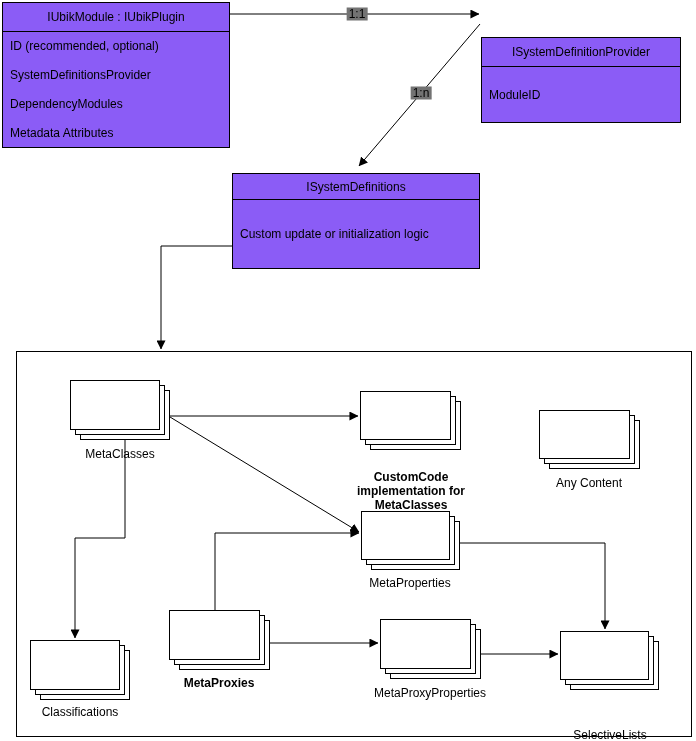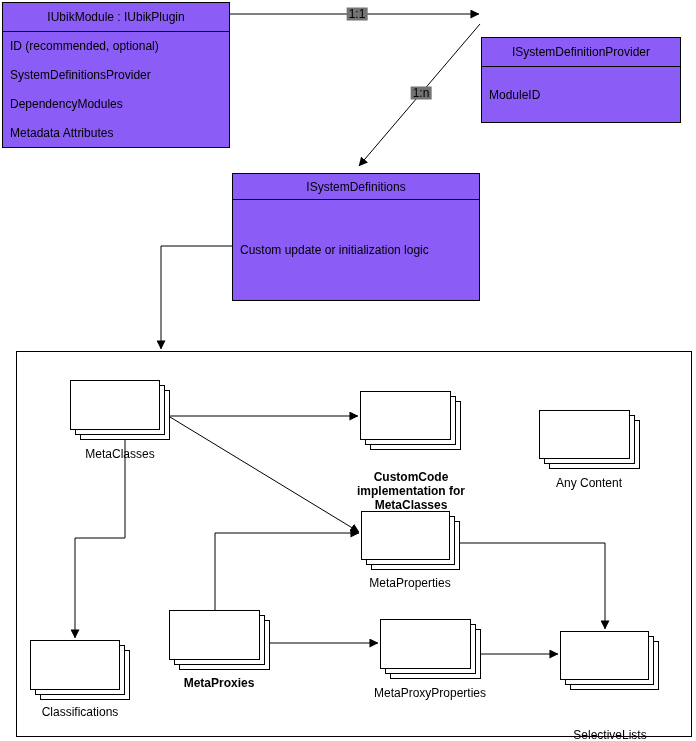--- a/index.html
+++ b/index.html
@@ -84,21 +84,21 @@
     <div class="row">SystemDefinitionsProvider</div>
     <div class="row">DependencyModules</div>
     <div class="row">Metadata Attributes</div>
   </div>
 
   <div class="class-box" style="left:481px; top:3px; width:200px; height:86px;margin-top:34px;">
     <div class="title" style="height:28px;">ISystemDefinitionProvider</div>
     <div class="row">ModuleID</div>
   </div>
 
-  <div class="class-box" style="left:232px; top:173px; width:248px; height:128px;">
+  <div class="class-box" style="left:232px; top:173px; width:248px; height:96px;">
     <div class="title" style="height:25px;">ISystemDefinitions</div>
     <div class="row">Custom update or initialization logic</div>
   </div>
 
   <div class="container-box"></div>
 
   <div class="stack" style="left:70px; top:380px;">
     <div class="layer" style="left:10px; top:10px; width:90px; height:50px;"></div>
     <div class="layer" style="left:5px; top:5px; width:90px; height:50px;"></div>
     <div class="layer" style="left:0; top:0; width:90px; height:50px;"></div>

